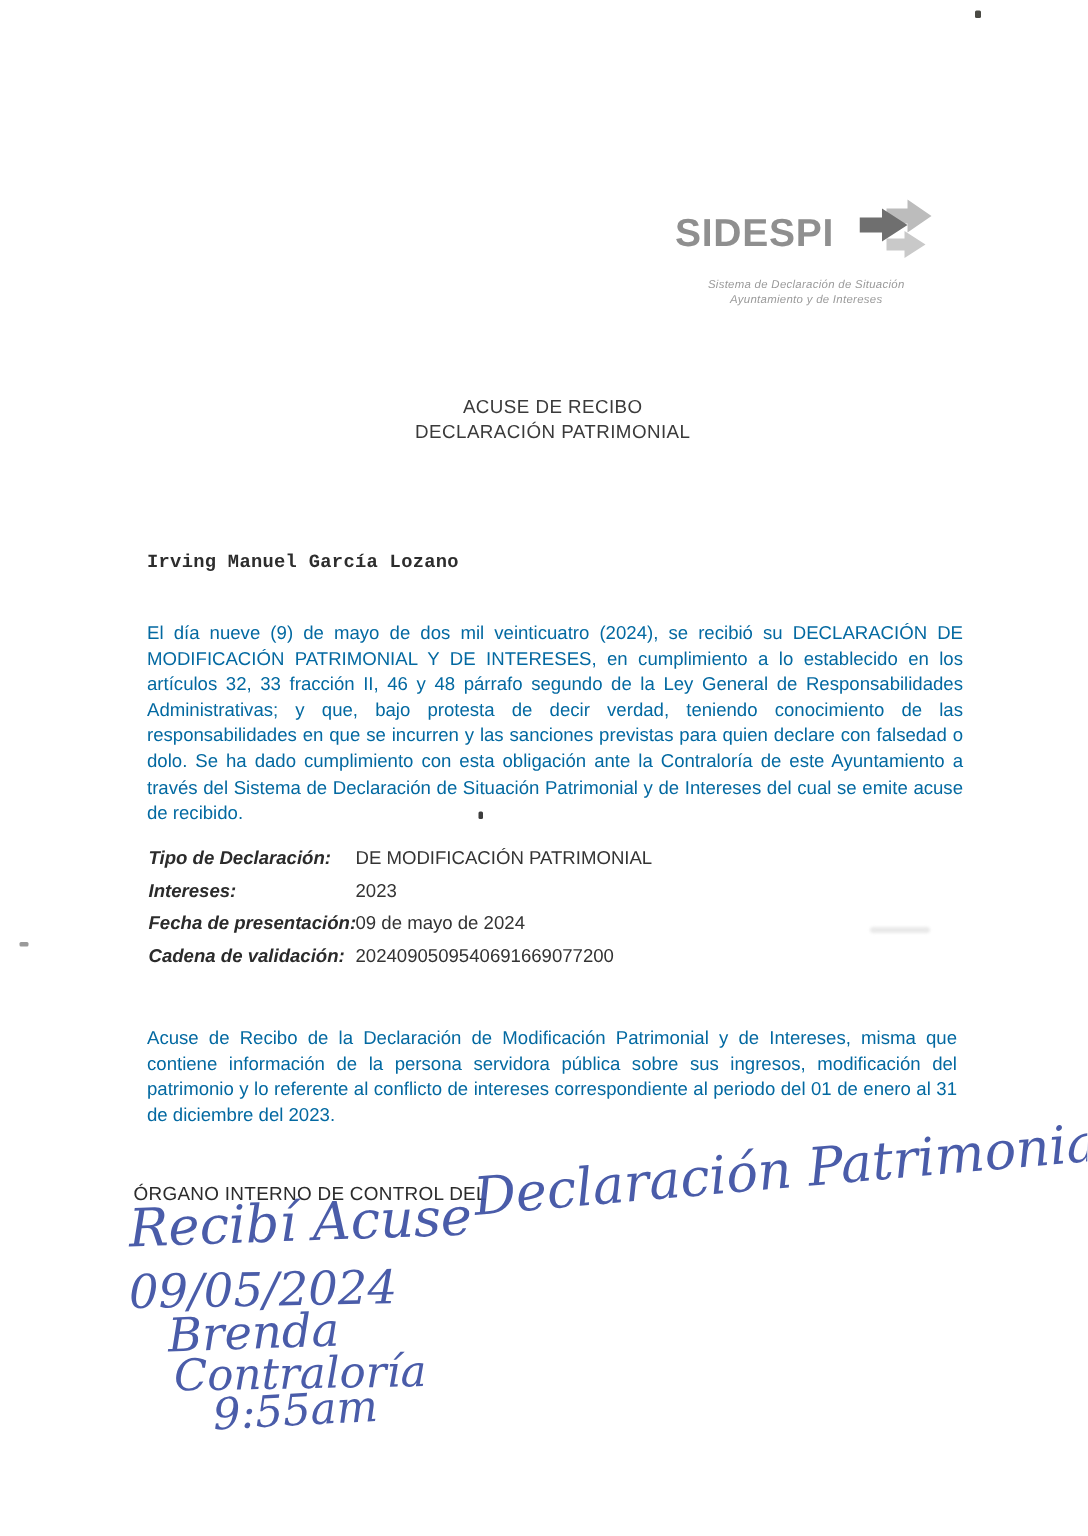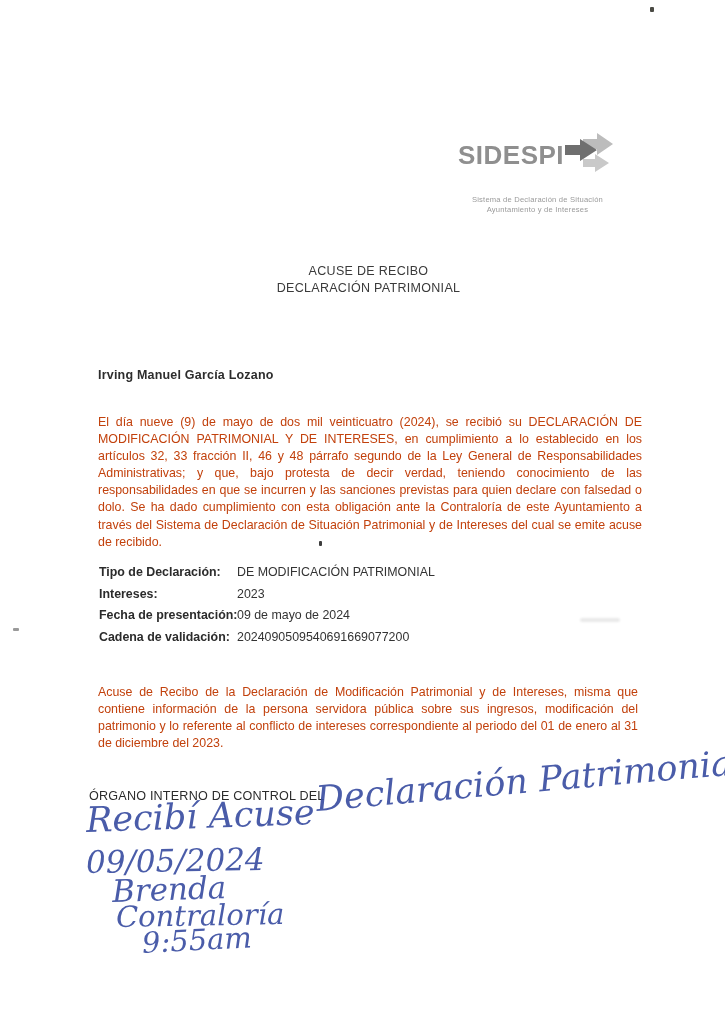--- a/index.html
+++ b/index.html
@@ -2,38 +2,38 @@
 <html><head>
 <meta charset="utf-8">
 <style>
   html,body { margin:0; padding:0; background:#ffffff; }
   .page {
     position:relative; width:725px; height:1024px; background:#ffffff;
     font-family:"Liberation Sans", sans-serif; color:#333; overflow:hidden;
   }
   
   .logo { position:absolute; left:450px; top:131px; width:175px; text-align:center; }
-  .logo-row { display:flex; align-items:center; justify-content:center; }
+  .logo-row { display:flex; align-items:center; justify-content:space-between; }
   .logo-text { font-weight:bold; font-size:26px; color:#8f8f8f; letter-spacing:0.5px; }
   .logo-arrows { margin-left:1px; display:inline-block; }
-  .logo-tagline { font-size:7.6px; color:#9a9a9a; line-height:9.5px; margin-top:16px; letter-spacing:0.2px; }
+  .logo-tagline { font-size:7.6px; color:#9a9a9a; line-height:9.5px; margin-top:5px; letter-spacing:0.2px;font-style:italic; }
   
   .title { position:absolute; left:6px; top:263px; width:725px; text-align:center;
            font-size:12.5px; line-height:16.5px; color:#3a3a3a; letter-spacing:0.3px; }
   
   .recipient { position:absolute; left:98px; top:367px; font-weight:bold;
-               font-size:12.5px; line-height:17px; color:#2d2d2d; letter-spacing:0.2px; }
+               font-size:12.5px; line-height:17px; color:#2d2d2d; letter-spacing:0.2px;font-family:Liberation Mono, monospace; }
   
-  .para { position:absolute; font-size:12.4px; line-height:17.1px; text-align:justify; color:#c2410c; margin:0; }
+  .para { position:absolute; font-size:12.4px; line-height:17.1px; text-align:justify; color:#0369a1; margin:0; }
   .para1 { left:98px; top:414px; width:544px; }
   .para2 { left:98px; top:684px; width:540px; }
   
   .fields { position:absolute; left:99px; top:565px; font-size:12.4px; color:#333; }
   .field-row { display:flex; height:21.5px; align-items:flex-start; }
-  .field-label { font-weight:bold; width:138px; color:#2b2b2b; white-space:nowrap; }
+  .field-label { font-weight:bold; width:138px; color:#2b2b2b; white-space:nowrap;font-style:italic; }
   .field-value { white-space:nowrap; }
   
   .footer-heading { position:absolute; left:89px; top:789px; font-weight:normal;
                     font-size:12.6px; color:#2b2b2b; letter-spacing:0.2px; }
   
   .hw { position:absolute; font-family:"DejaVu Serif", serif; font-style:italic;
         color:#3b4fa2; white-space:nowrap; transform-origin:left center; opacity:0.92; }
   .hw1a { left:86px;  top:800px; font-size:35px; transform:rotate(-2deg); }
   .hw1b { left:316px; top:779px; font-size:35px; transform:rotate(-5deg); }
   .hw2  { left:86px;  top:844px; font-size:31px; transform:rotate(-1deg); }

